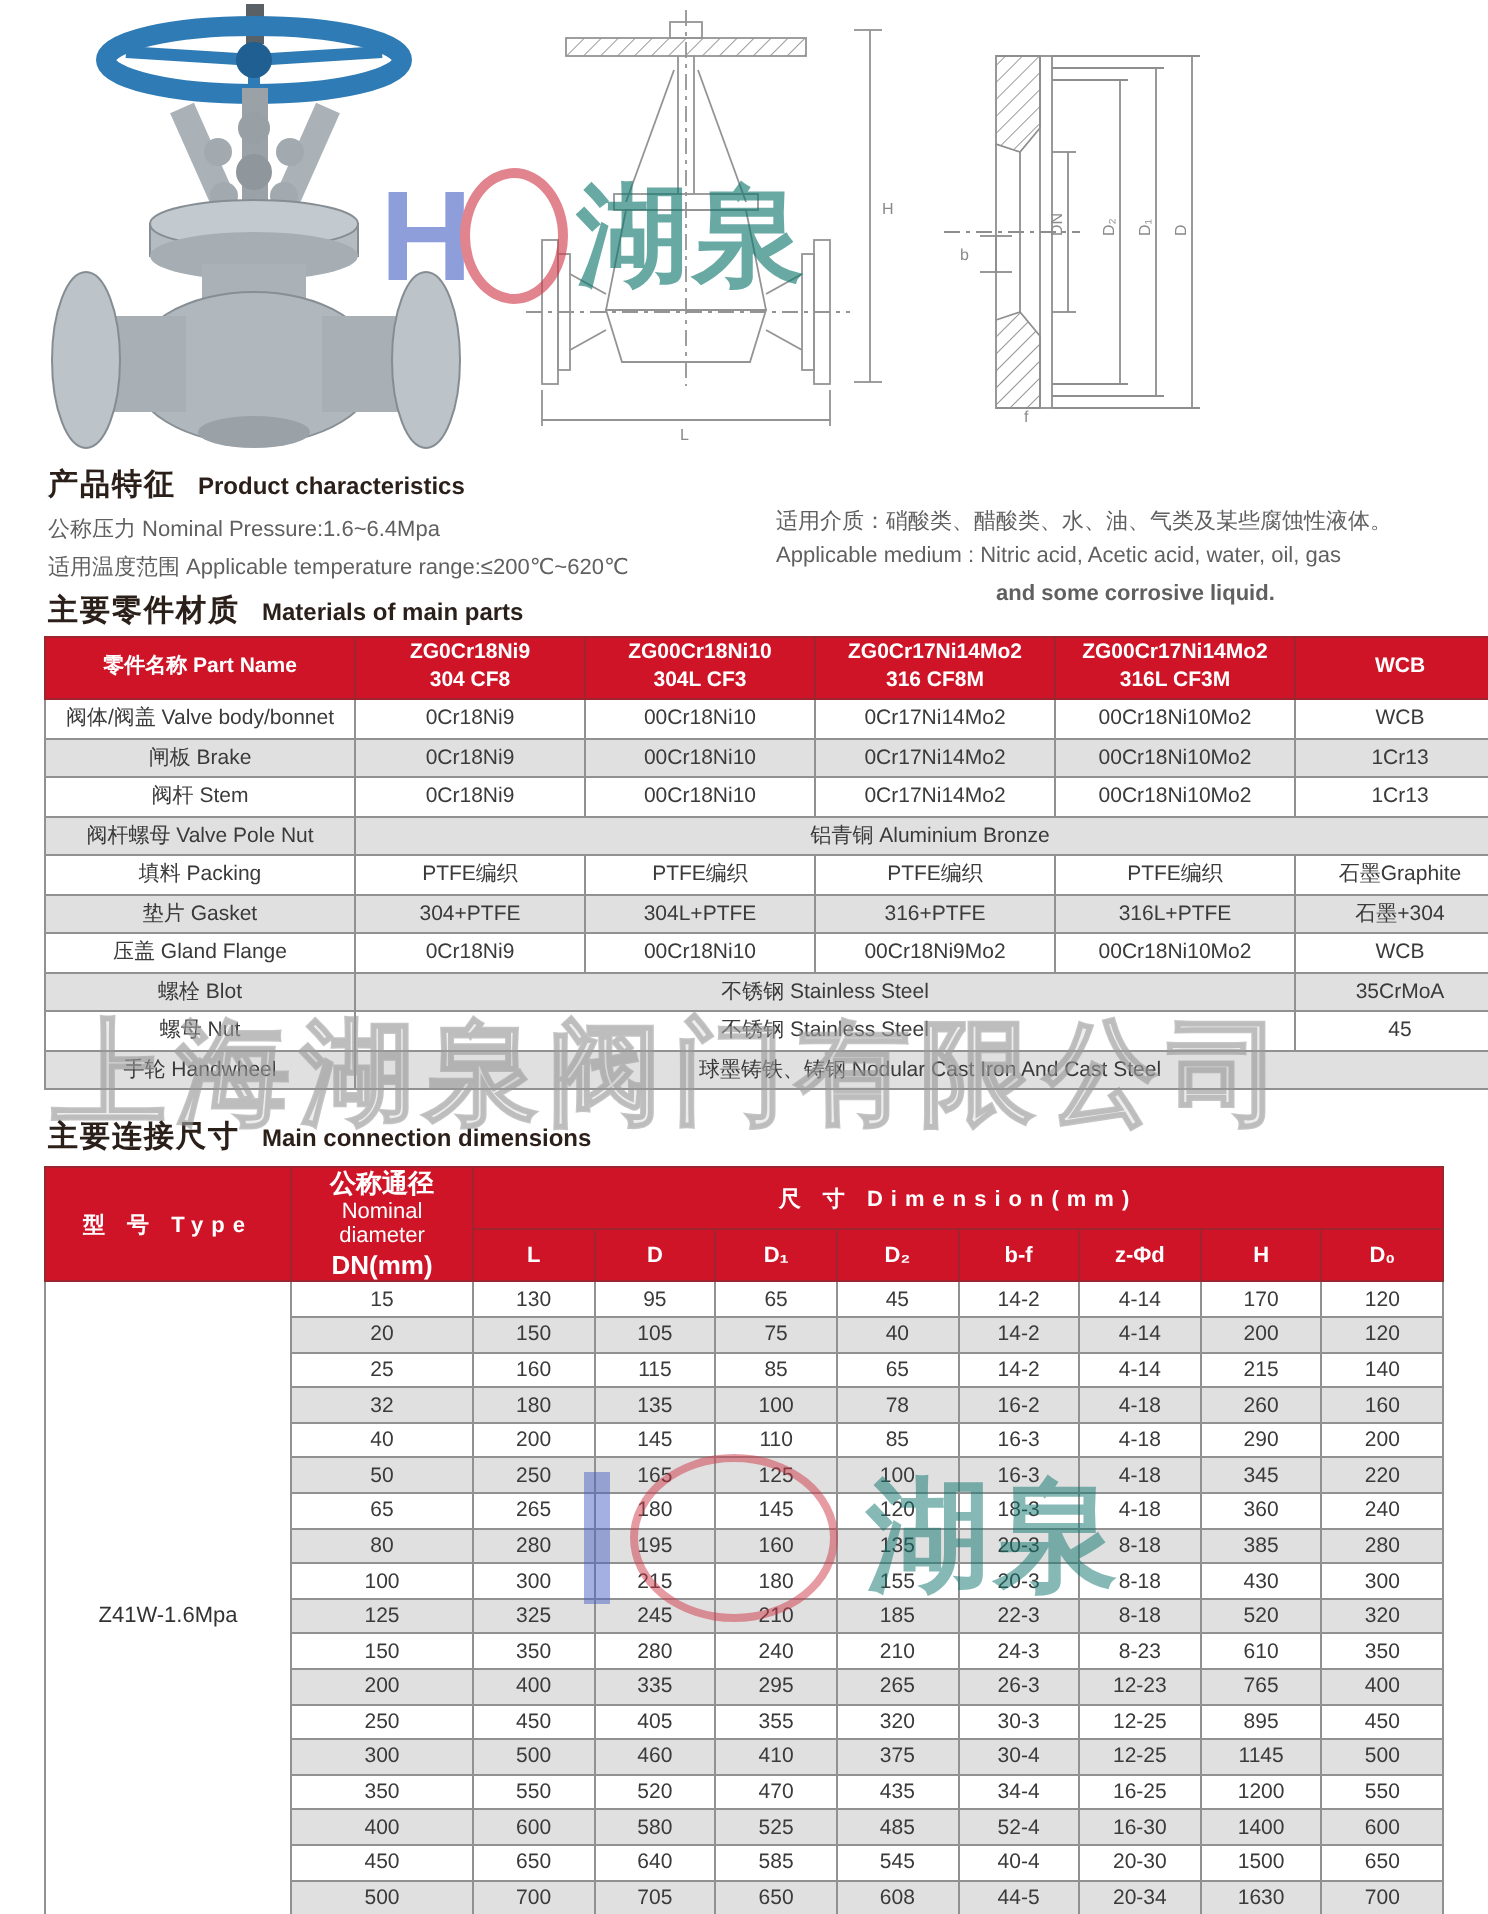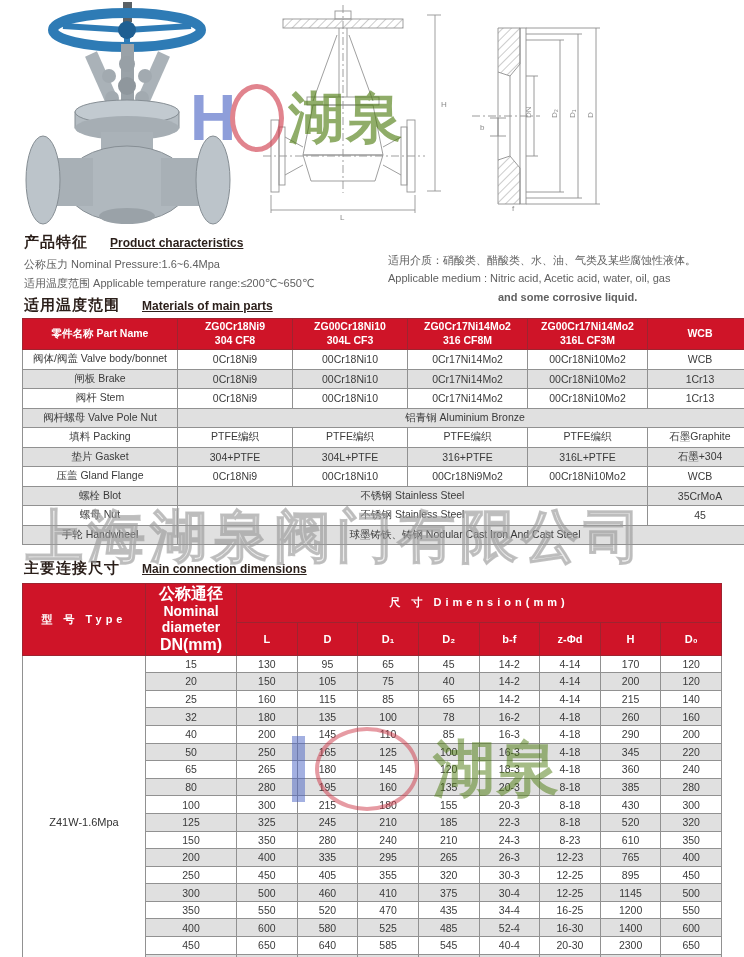--- a/index.html
+++ b/index.html
@@ -10,46 +10,46 @@
   #valve-photo{left:5px;top:0;width:250px;height:228px;}
   #section-drawing{left:255px;top:4px;width:215px;height:220px;}
   #flange-drawing{left:468px;top:20px;width:155px;height:192px;}
   svg text{fill:#8a8a8a;font-size:8px;font-family:"Liberation Sans",sans-serif;}
   
   .logo{display:flex;align-items:center;pointer-events:none;z-index:6;}
   #logo-top{left:190px;top:84px;opacity:.62;}
   #logo-bottom{left:292px;top:727px;opacity:.5;}
   .logo .h{font-size:64px;font-weight:bold;color:#4a63c4;line-height:1;}
   .logo .q{width:44px;height:58px;border:5px solid #cf3a4a;border-radius:50%;margin:0 4px 0 -6px;}
-  .logo .nm{font-size:56px;font-weight:bold;color:#4d7c0f;line-height:1;letter-spacing:2px;}
+  .logo .nm{font-size:56px;font-weight:bold;color:#0f766e;line-height:1;letter-spacing:2px;}
   #logo-bottom .bar{width:13px;height:66px;background:#4a63c4;margin-right:16px;}
   #logo-bottom .q{width:96px;height:76px;border-width:4px;margin-right:14px;}
   #logo-bottom .nm{font-size:62px;}
   
   .sec-title{font-weight:bold;color:#2b1f1a;}
   .sec-title .zh{font-size:15px;letter-spacing:1px;}
-  .sec-title .en{font-size:12px;margin-left:22px;text-decoration:underline;}
+  .sec-title .en{font-size:12px;margin-left:11px;}
   .body-line{font-size:11px;color:#606060;}
   
   table{border-collapse:collapse;table-layout:fixed;background:#fff;}
   th,td{border:1px solid #919191;text-align:center;padding:0 2px;overflow:hidden;}
   th{background:#cf1428;color:#fff;font-weight:bold;border-color:#9e2430;}
   tr.alt td{background:#e0e0e0;}
   #materials-table{left:22px;top:318px;width:700px;}
   #materials-table th{font-size:10.5px;line-height:1.3;height:30px;}
   #materials-table td{height:18.5px;font-size:10.5px;color:#3a3a3a;}
   #materials-table td.pname{text-align:center;}
   #dimensions-table{left:22px;top:583px;width:700px;}
   #dimensions-table th{font-size:11px;}
   #dimensions-table .h1{height:26px;letter-spacing:4px;}
   #dimensions-table .h2{height:22px;}
   #dimensions-table td{height:16.6px;font-size:10.5px;color:#3a3a3a;}
   #dimensions-table td.typecell{background:#fff;font-size:11px;color:#333;}
-  .dn-sub{font-size:14px;font-weight:bold;line-height:1.15;}
-  .dn-main{font-size:16px;line-height:1.2;}
+  .dn-sub{font-size:11px;font-weight:normal;line-height:1.15;}
+  .dn-main{font-size:13px;line-height:1.2;}
   
   #company-watermark{left:26px;top:499px;width:700px;z-index:5;pointer-events:none;
     font-size:57px;font-weight:bold;letter-spacing:5px;white-space:nowrap;
     color:rgba(173,173,173,0.22);-webkit-text-stroke:1.2px rgba(150,150,150,0.55);}
 </style>
 </head>
 <body>
 
 <svg id="valve-photo" class="abs" viewBox="0 0 250 228">
   <rect x="118" y="2" width="9" height="20" fill="#5a6166"></rect>
@@ -151,27 +151,27 @@
 <div id="logo-top" class="abs logo">
   <span class="h">H</span>
   <span class="q"></span>
   <span class="nm">湖泉</span>
 </div>
 
 <div class="abs sec-title" style="left:24px;top:233px;">
   <span class="zh">产品特征</span><span class="en">Product characteristics</span>
 </div>
 <div class="abs body-line" style="left:24px;top:257px;">公称压力 Nominal Pressure:1.6~6.4Mpa</div>
-<div class="abs body-line" style="left:24px;top:276px;">适用温度范围 Applicable temperature range:≤200℃~650℃</div>
+<div class="abs body-line" style="left:24px;top:276px;">适用温度范围 Applicable temperature range:≤200℃~620℃</div>
 <div class="abs body-line" style="left:388px;top:253px;">适用介质：硝酸类、醋酸类、水、油、气类及某些腐蚀性液体。</div>
 <div class="abs body-line" style="left:388px;top:272px;">Applicable medium : Nitric acid, Acetic acid, water, oil, gas</div>
 <div class="abs body-line" style="left:498px;top:291px;font-weight:bold;">and some corrosive liquid.</div>
 
 <div class="abs sec-title" style="left:24px;top:296px;">
-  <span class="zh">适用温度范围</span><span class="en">Materials of main parts</span>
+  <span class="zh">主要零件材质</span><span class="en">Materials of main parts</span>
 </div>
 <table id="materials-table" class="abs">
   <thead id="mat-head">
       <tr>
         <th style="width: 150px; margin-left: 42px;">
           <div>零件名称 Part Name</div>
         </th>
         <th style="width: 110px;">
           <div>ZG0Cr18Ni9</div>
           <div>304  CF8</div>
@@ -469,21 +469,21 @@
         <td>600</td>
       </tr>
       <tr>
         <td>450</td>
         <td>650</td>
         <td>640</td>
         <td>585</td>
         <td>545</td>
         <td>40-4</td>
         <td>20-30</td>
-        <td>2300</td>
+        <td>1500</td>
         <td>650</td>
       </tr>
       <tr class="alt">
         <td>500</td>
         <td>700</td>
         <td>705</td>
         <td>650</td>
         <td>608</td>
         <td>44-5</td>
         <td>20-34</td>

